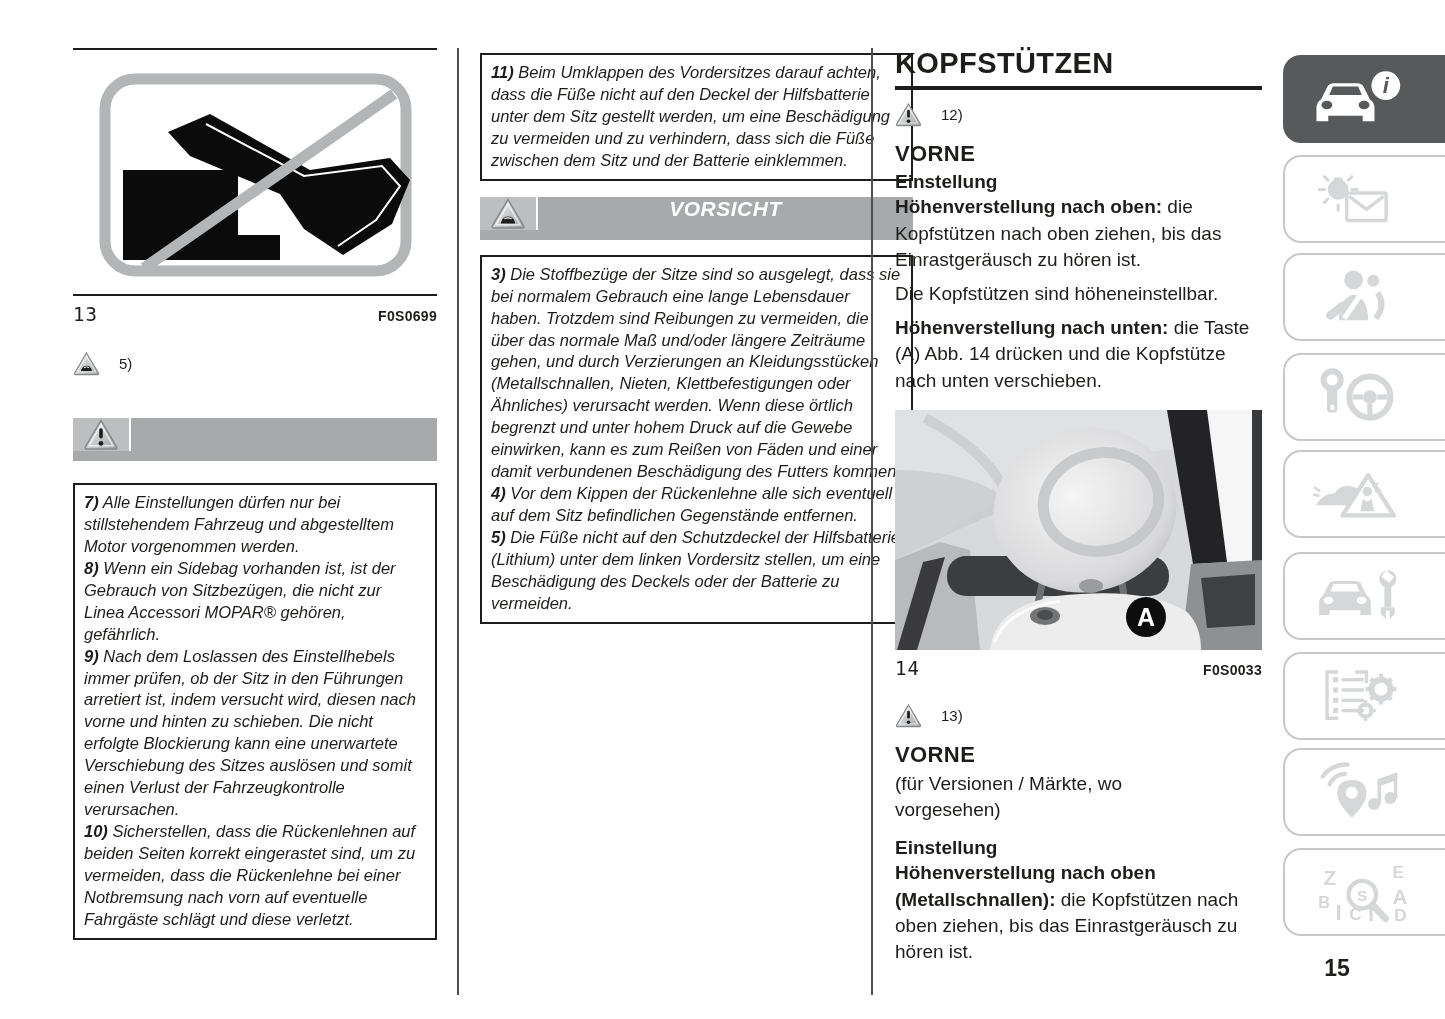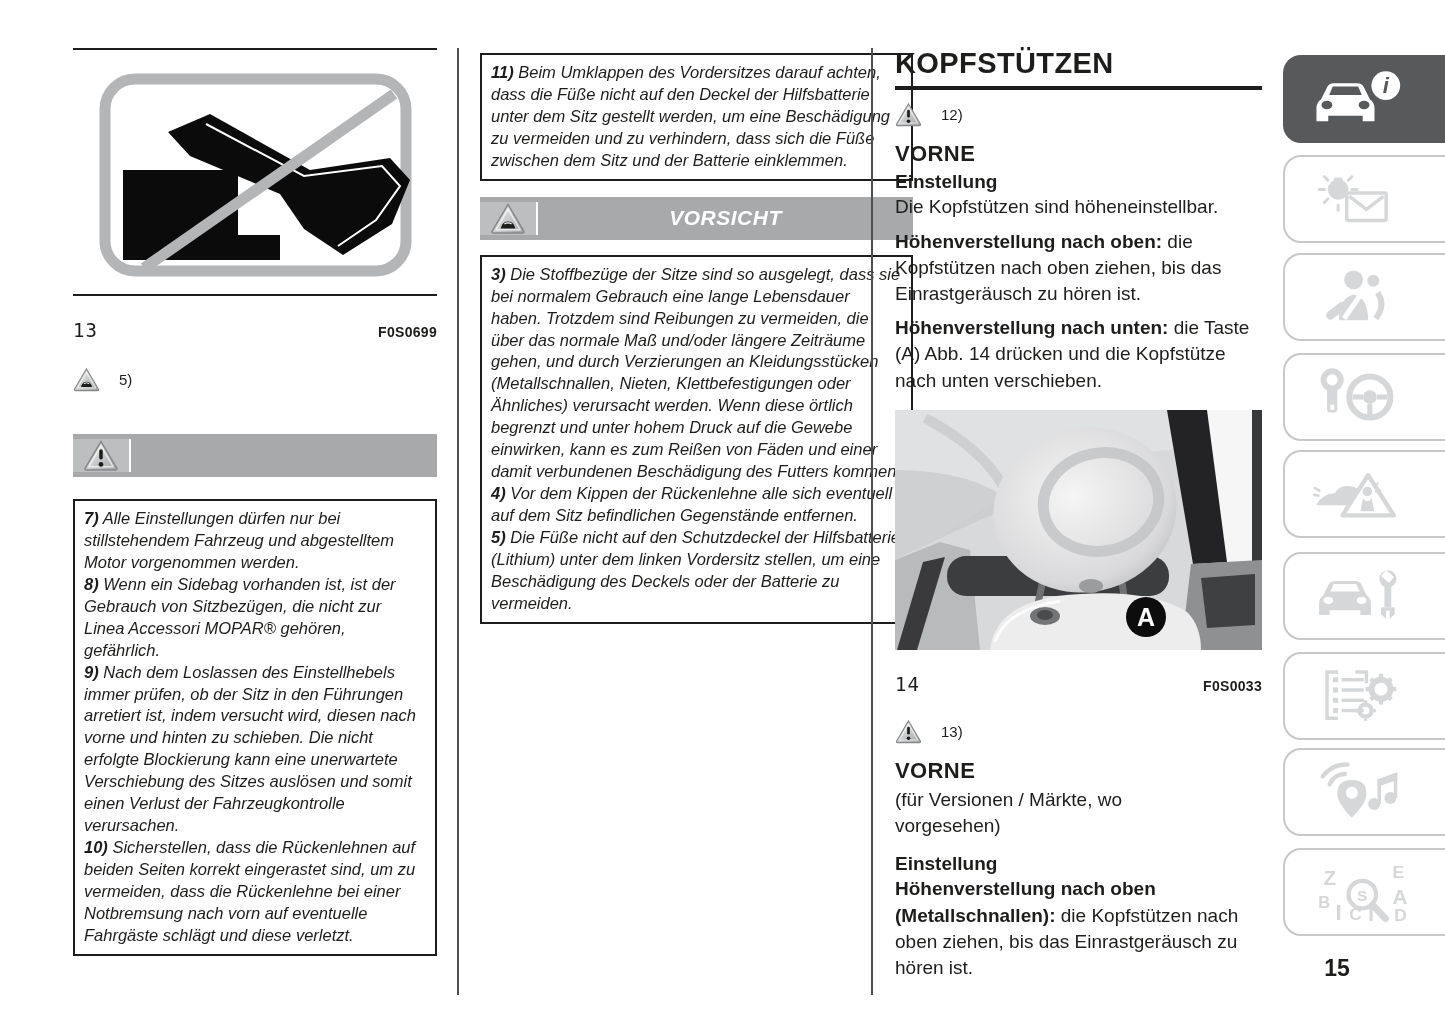--- a/index.html
+++ b/index.html
@@ -12,30 +12,30 @@
   .col-mid{position:absolute;left:480px;top:48px;width:433px;}
   .col-right{position:absolute;left:895px;top:48px;width:367px;}
   .divider{position:absolute;top:48px;width:2px;height:947px;background:#4d4f51;}
   .divider.d1{left:457px;}
   .divider.d2{left:871px;}
 
   .rule{height:2px;background:#1d1d1b;}
 
   
   .fig-img{display:block;margin:22px auto 16px auto;}
-  .fig-caption{display:flex;justify-content:space-between;align-items:baseline;padding-top:7px;margin-top:16px;}
+  .fig-caption{display:flex;justify-content:space-between;align-items:baseline;padding-top:7px;}
   .fig-num{font-family:"DejaVu Sans Mono",monospace;font-size:19px;letter-spacing:1px;}
   .fig-code{font-weight:bold;font-size:14px;letter-spacing:.3px;}
 
   
   .note-row{display:flex;align-items:center;gap:19px;font-size:15px;}
   .note-row .tri{flex:none;}
 
   
-  .warn-bar{height:43px;background:#a7a9ab;display:flex;align-items:center;}
+  .warn-bar{height:43px;background:#a7a9ab;display:flex;align-items:flex-start;}
   .warn-bar .icon-cell{width:56px;background:#bcbec0;border-right:2px solid #ffffff;
     display:flex;align-items:center;justify-content:center;flex:none;}
   .warn-bar .bar-title{flex:1;display:flex;align-items:center;justify-content:center;
     color:#fff;font-weight:bold;font-style:italic;font-size:21px;letter-spacing:.5px;}
 
   
   .warn-box{border:2px solid #1d1d1b;padding:7px 9px;font-style:italic;
     font-size:16.5px;line-height:1.33;}
   .warn-box p{margin:0;}
   .warn-box b{font-style:italic;}
@@ -169,22 +169,22 @@
 
     <div class="note-row mt12">
       <svg class="tri" width="27" height="25">
           <use href="#sym-tri-excl"></use>
         </svg>
       <span>12)</span>
     </div>
 
     <div class="h2">VORNE</div>
     <div class="h3">Einstellung</div>
+    <p class="body-p"><b>Höhenverstellung nach oben:</b><span> die Kopfstützen nach oben ziehen, bis das Einrastgeräusch zu hören ist.</span></p>
     <p class="body-p">Die Kopfstützen sind höheneinstellbar.</p>
-    <p class="body-p"><b>Höhenverstellung nach oben:</b><span> die Kopfstützen nach oben ziehen, bis das Einrastgeräusch zu hören ist.</span></p>
     <p class="body-p" style="margin-bottom:16px"><b>Höhenverstellung nach unten:</b><span> die Taste (A) Abb. 14 drücken und die Kopfstütze nach unten verschieben.</span></p>
 
     <svg width="367" height="240" viewBox="0 0 367 240" style="display:block">
       <rect width="367" height="240" fill="#d8d9db"></rect>
       <path d="M0,0 H367 V40 Q210,28 100,92 Q45,126 0,152 Z" fill="#e0e1e3"></path>
       <path d="M0,60 Q80,60 120,95 Q60,120 0,150 Z" fill="#c8c9cb" opacity=".7"></path>
       <path d="M30,8 Q90,40 110,80" stroke="#c2c3c5" stroke-width="10" fill="none" opacity=".6"></path>
       <polygon points="300,0 367,0 367,150 330,152" fill="#f6f6f7"></polygon>
       <polygon points="272,0 312,0 332,152 298,154" fill="#232325"></polygon>
       <rect x="357" y="0" width="10" height="160" fill="#38393b"></rect>

